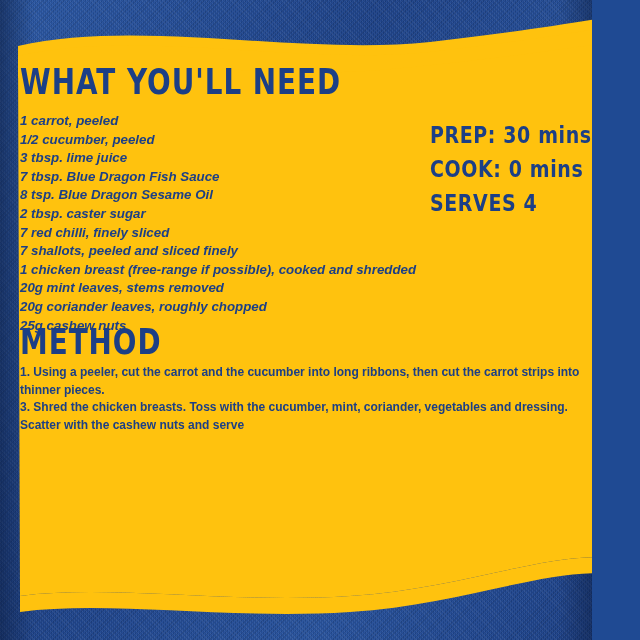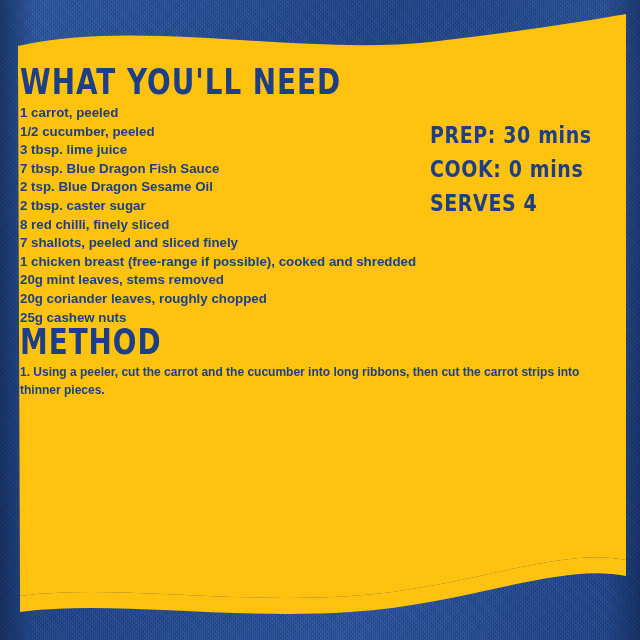--- a/index.html
+++ b/index.html
@@ -10,24 +10,25 @@
     width: 640px;
     height: 640px;
     overflow: hidden;
     font-family: "Liberation Sans", sans-serif;
     background: #1f4a93;
   }
 
   
   .page {
     position: relative;
-    width: 640px;
+    width: 544px;
     height: 640px;
     background: #1f4a93;
     overflow: hidden;
+    padding-left: 48px;
   }
 
   
   .denim {
     position: absolute;
     inset: 0;
     background-color: #23509c;
     background-image:
       repeating-linear-gradient(45deg, rgba(255,255,255,0.05) 0 1px, rgba(0,0,0,0.0) 1px 3px),
       repeating-linear-gradient(-45deg, rgba(0,0,0,0.09) 0 1px, rgba(0,0,0,0.0) 1px 3px),
@@ -91,26 +92,27 @@
   }
   #method-heading {
     left: 20px;
     top: 320px;
     font-size: 29px;
   }
 
   .ingredients {
     position: absolute;
     left: 20px;
-    top: 104px;
+    top: 112px;
     width: 440px;
     font-size: 13.3px;
     line-height: 18.6px;
     color: #1c3f86;
     font-weight: 600;
+    font-style: italic;
   }
   .ingredients div { white-space: nowrap; }
 
   .facts {
     position: absolute;
     left: 430px;
     top: 118px;
     font-family: "DejaVu Sans", sans-serif;
     color: #1c3f86;
     font-weight: bold;
@@ -155,36 +157,37 @@
 
   <div class="content">
 
     <div class="heading" id="need-heading">WHAT YOU'LL NEED</div>
 
     <div class="ingredients">
       <div>1 carrot, peeled</div>
       <div>1/2 cucumber, peeled</div>
       <div>3 tbsp. lime juice</div>
       <div>7 tbsp. Blue Dragon Fish Sauce</div>
-      <div>2 tsp. Blue Dragon Sesame Oil</div>
+      <div>8 tsp. Blue Dragon Sesame Oil</div>
       <div>2 tbsp. caster sugar</div>
-      <div>8 red chilli, finely sliced</div>
+      <div>7 red chilli, finely sliced</div>
       <div>7 shallots, peeled and sliced finely</div>
       <div>1 chicken breast (free-range if possible), cooked and shredded</div>
       <div>20g mint leaves, stems removed</div>
       <div>20g coriander leaves, roughly chopped</div>
       <div>25g cashew nuts</div>
     </div>
 
     <div class="facts">
       <div class="fact">PREP: 30 mins</div>
       <div class="fact">COOK: 0 mins</div>
       <div class="fact">SERVES 4</div>
     </div>
 
     <div class="heading" id="method-heading">METHOD</div>
 
     <div class="method">
       <p>1. Using a peeler, cut the carrot and the cucumber into long ribbons, then cut the carrot strips into thinner pieces.</p>
+      <p>3. Shred the chicken breasts. Toss with the cucumber, mint, coriander, vegetables and dressing. Scatter with the cashew nuts and serve</p>
     </div>
 
   </div>
 </div>
 
 </body></html>

